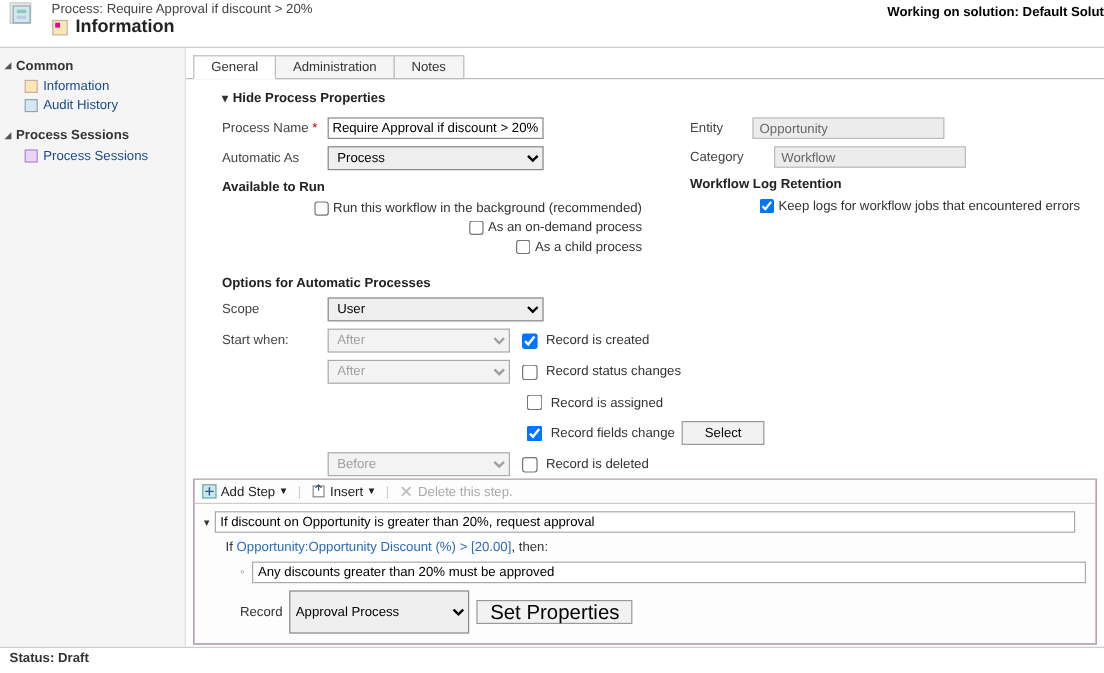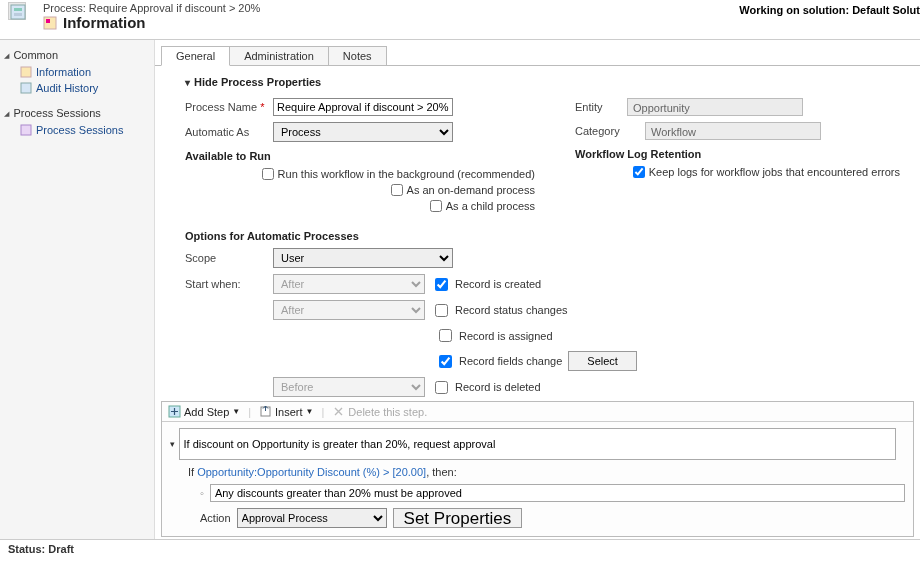--- a/index.html
+++ b/index.html
@@ -58,21 +58,21 @@
     height: calc(100% - 40px - 22px);
   }
   .sidebar {
     width: 155px;
     background: #f5f5f5;
     border-right: 1px solid #ddd;
     padding: 6px 6px 6px 2px;
     font-size: 11px;
   }
   .sidebar .sec-head {
-    font-weight: 400;
+    font-weight: 700;
     color: #333;
     padding: 3px 0 3px 2px;
   }
   .sidebar .sec-head::before {
     content: "◢";
     font-size: 7px;
     color: #555;
     margin-right: 4px;
     display:inline-block;
     transform: translateY(-1px);
@@ -158,21 +158,21 @@
     font-family: inherit;
   }
   .select-input {
     height: 20px;
   }
   .readonly-box {
     border: 1px solid #bbb;
     background: #ececec;
     color: #666;
     height: 18px;
-    width: 176px;
+    width: 160px;
     padding: 1px 5px;
     font-size: 11px;
     line-height:16px;
   }
   .section-subhead {
     font-weight: 600;
     color: #222;
     margin: 8px 0 6px 0;
   }
   .chk-line {
@@ -227,21 +227,21 @@
   .tb-sep { color:#ccc;}
   .tb-ico { width:13px;height:13px;display:inline-block;}
   .steps-body{
     padding:6px 8px 8px 8px;
     background: #fdfdfd;
     font-size:11px;
   }
   .step-desc-input {
     width: calc(100% - 18px);
     border:1px solid #aaa;
-    height:32px;
+    height:18px;
     padding:1px 4px;
     font-size:11px;
     font-family:inherit;
   }
   .step-row1{
     display:flex;align-items:center;gap:4px;margin-bottom:6px;
   }
   .step-row1::before{
     content:"▾"; font-size:9px; color:#333;
   }
@@ -254,21 +254,21 @@
     display:flex;align-items:center;gap:6px;
     padding-left:30px;margin-bottom:6px;
   }
   .sub-step .bullet{ color:#888; }
   .sub-step .inner-input{
     flex:1; border:1px solid #aaa;height:18px;padding:1px 4px;font-size:11px;font-family:inherit;
   }
   .action-row{
     display:flex;align-items:center;gap:6px;padding-left:30px;
   }
-  .action-row .sel-act{ width:150px;height:20px;border:1px solid #888;font-size:11px;font-family:inherit;}
+  .action-row .sel-act{ width:150px;height:36px;border:1px solid #888;font-size:11px;font-family:inherit;}
   .set-props-btn{
     border:1px solid #999;background:#f2f2f2;height:20px;font-size:17px;padding:0 10px;cursor:pointer;font-family:inherit;
   }
   .status-bar{
     position:absolute;
     bottom:0;left:0;right:0;
     height:22px;
     border-top:1px solid #ccc;
     padding:3px 8px;
     font-size:11px;
@@ -501,21 +501,21 @@
         </div>
         <div class="cond-line">
           <span>If </span>
           <span class="cond-link">Opportunity:Opportunity Discount (%) &gt; [20.00]</span><span>, then:</span>
         </div>
         <div class="sub-step">
           <span class="bullet">◦</span>
           <input class="inner-input" value="Any discounts greater than 20% must be approved" style="">
         </div>
         <div class="action-row">
-          <span>Action</span>
+          <span>Record</span>
           <select class="sel-act">
             <option>Approval Process</option>
           </select>
           <button class="set-props-btn">Set Properties</button>
         </div>
       </div>
     </div>
   </div>
 </div>
 

